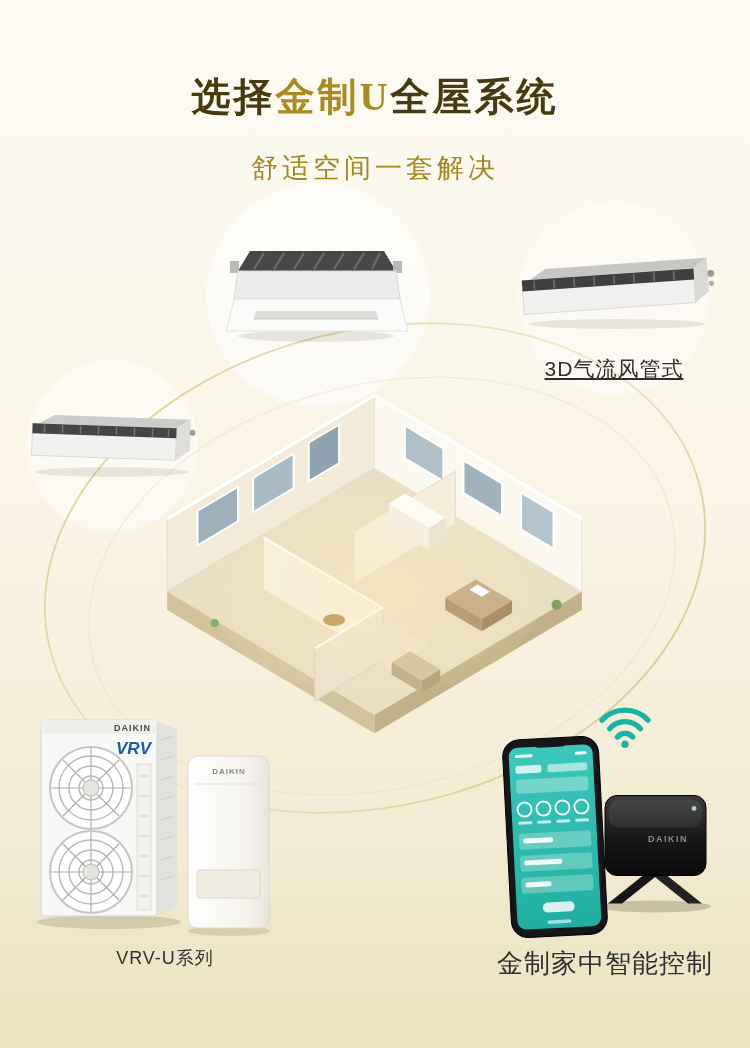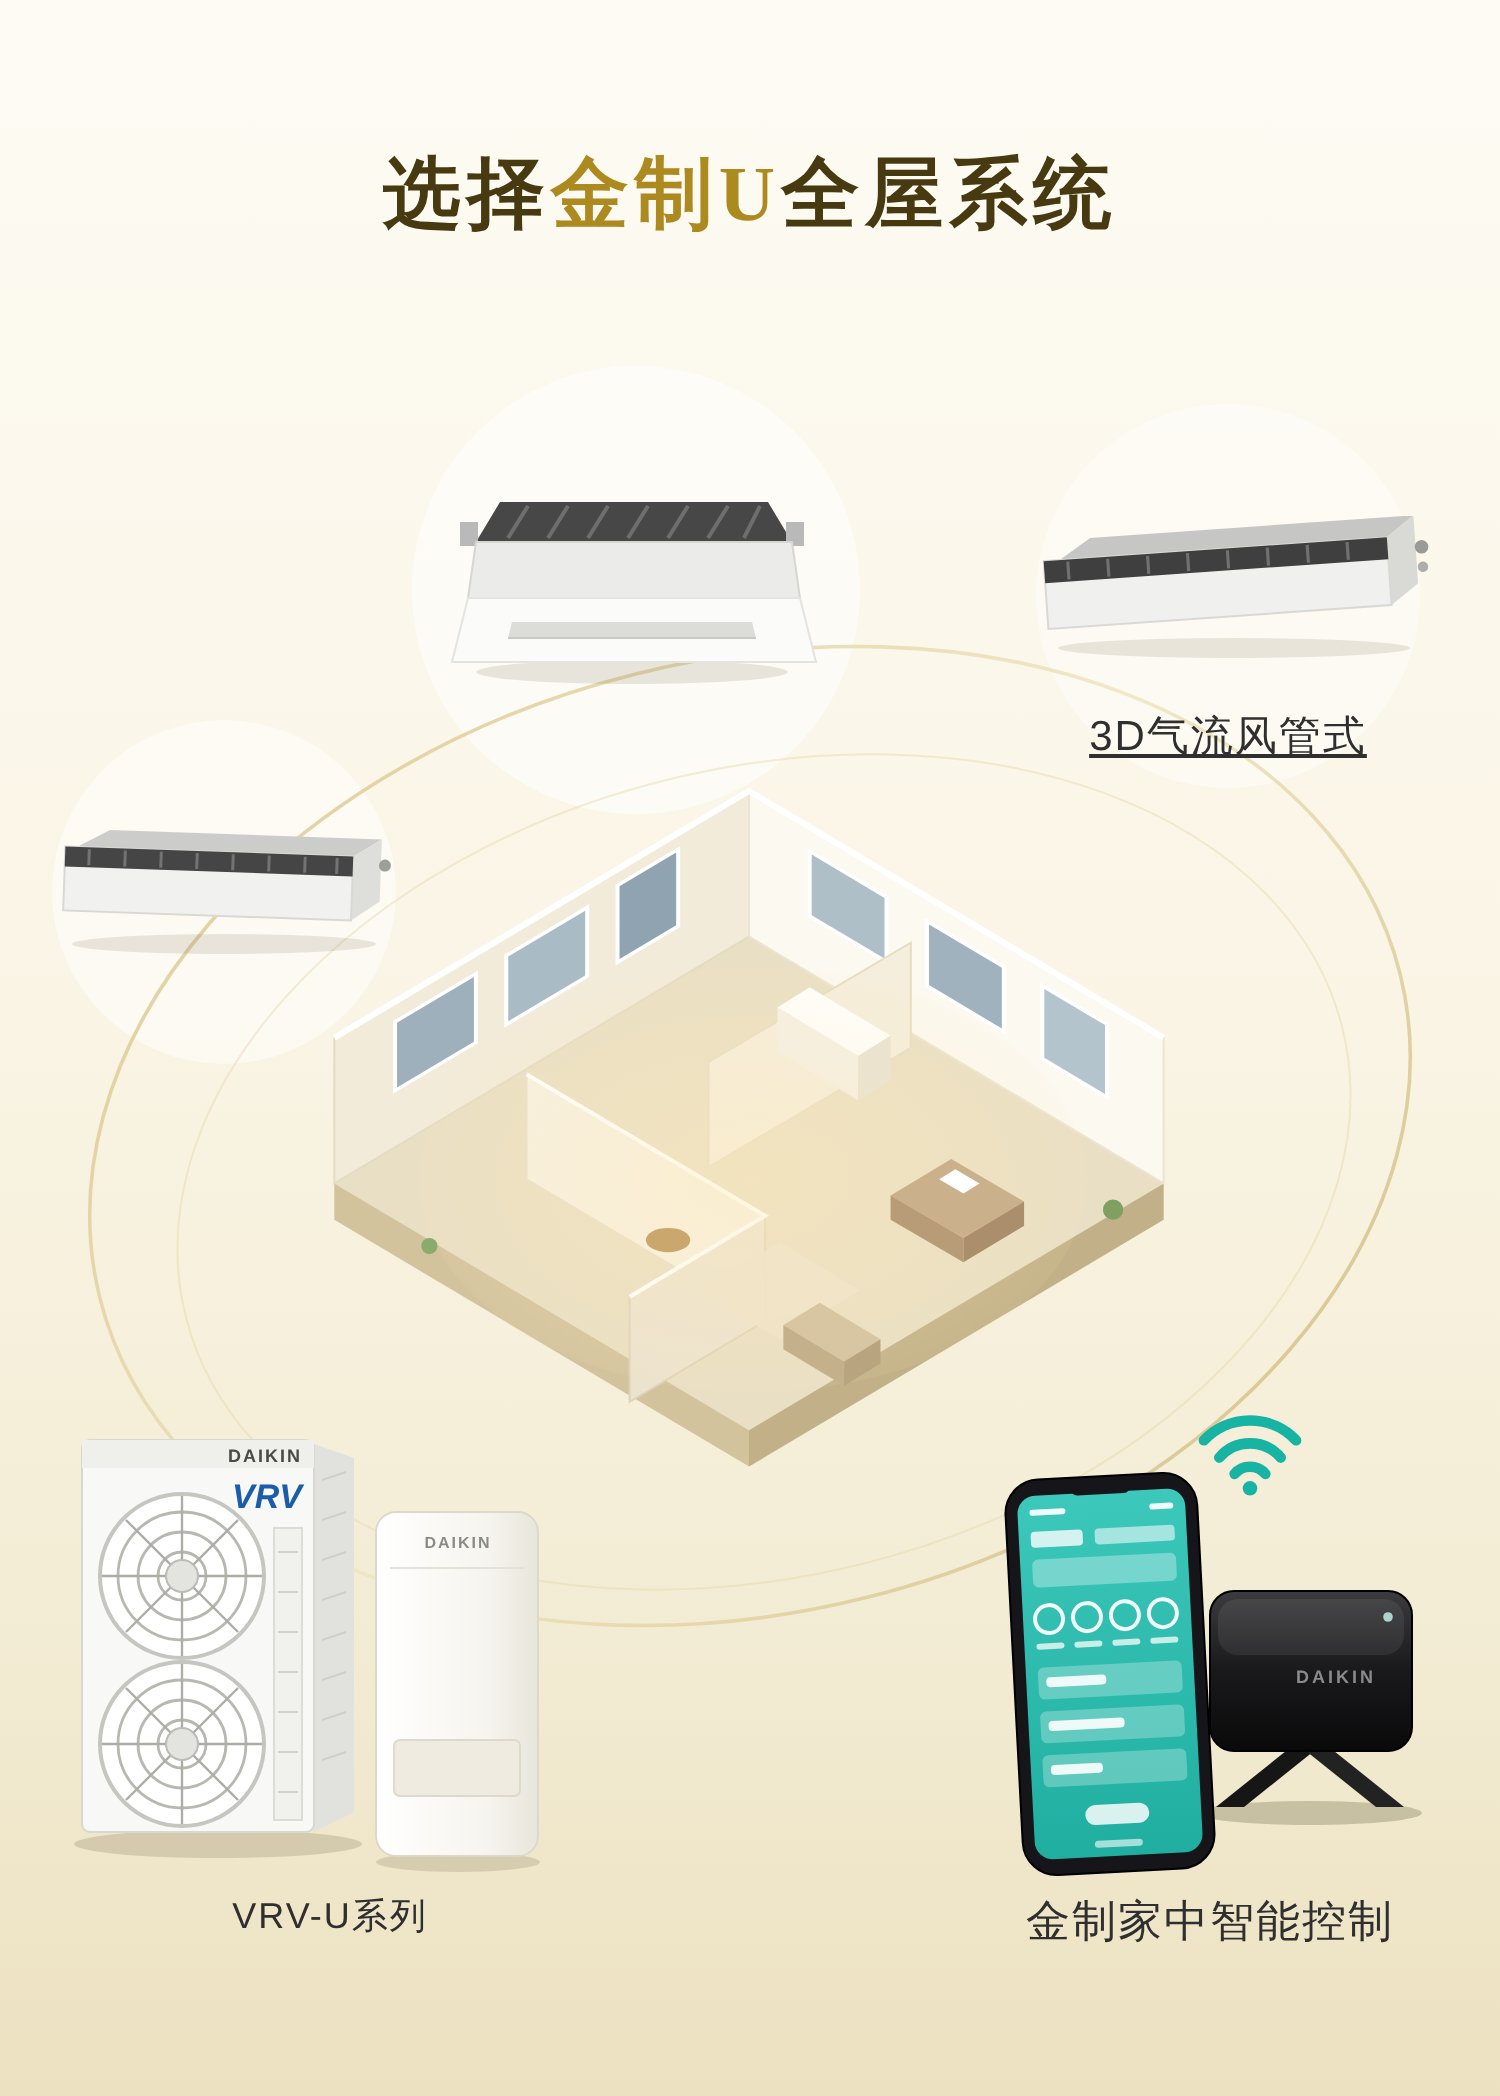--- a/index.html
+++ b/index.html
@@ -43,21 +43,21 @@
 
   #floorplan     { left:152px; top:372px; width:445px; height:405px; z-index:1; }
 
   #tank          { left:182px; top:752px; width:95px;  height:186px; z-index:2; }
   #vrv-outdoor   { left:33px;  top:710px; width:152px; height:222px; z-index:3; }
   #label-vrv     { left:65px;  top:946px; width:200px; font-size:18px; }
 
   #phone         { left:505px; top:736px; width:100px; height:202px; z-index:3; transform:rotate(-3deg); }
   #wifi          { left:596px; top:700px; width:58px;  height:48px;  z-index:3; }
   #controller    { left:588px; top:778px; width:135px; height:138px; z-index:2; }
-  #label-smart   { left:474px; top:946px; width:262px; font-size:22px;text-align:center; }
+  #label-smart   { left:474px; top:946px; width:262px; font-size:26px;text-align:center; }
 
   svg text { font-family:"Liberation Sans", sans-serif; }
 </style>
 </head>
 <body>
 
 <div class="poster">
 
   <svg class="decor" viewBox="0 0 750 1048">
     <defs>
@@ -68,20 +68,21 @@
       </linearGradient>
     </defs>
     <circle cx="318" cy="295" r="112" fill="rgba(255,255,255,0.55)"></circle>
     <circle cx="112" cy="446" r="86" fill="rgba(255,255,255,0.50)"></circle>
     <circle cx="614" cy="298" r="96" fill="rgba(255,255,255,0.42)"></circle>
     <ellipse cx="375" cy="568" rx="335" ry="238" transform="rotate(-14 375 568)" fill="none" stroke="url(#goldLine)" stroke-width="1.8" opacity="0.85"></ellipse>
     <ellipse cx="382" cy="586" rx="298" ry="202" transform="rotate(-14 382 586)" fill="none" stroke="#e6d8a8" stroke-width="1" opacity="0.45"></ellipse>
   </svg>
 
   <h1 class="title"><span>选择</span><span class="gold">金制U</span><span>全屋系统</span></h1>
+  <div class="subtitle">舒适空间一套解决</div>
 
   <svg id="duct-top" class="product" viewBox="0 0 188 98">
     <ellipse cx="94" cy="91" rx="78" ry="6" fill="rgba(120,110,80,0.16)"></ellipse>
     <polygon points="28,6 162,6 174,26 16,26" fill="#474747"></polygon>
     <g stroke="#6e6e6e" stroke-width="2">
       <line x1="42" y1="8" x2="32" y2="24"></line>
         <line x1="62" y1="8" x2="52" y2="24"></line>
       <line x1="82" y1="8" x2="72" y2="24"></line>
         <line x1="102" y1="8" x2="92" y2="24"></line>
       <line x1="122" y1="8" x2="112" y2="24"></line>

